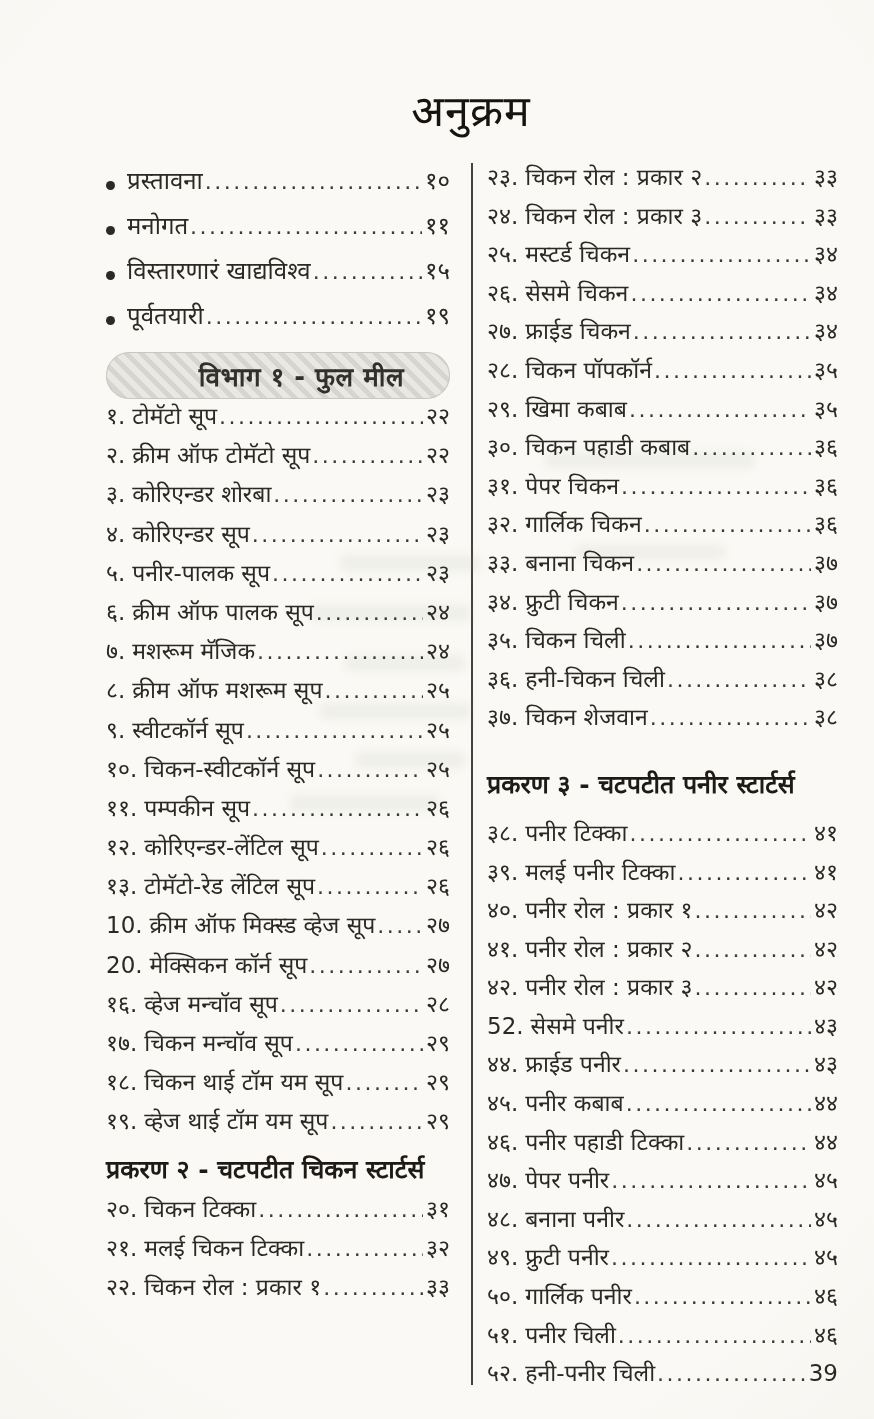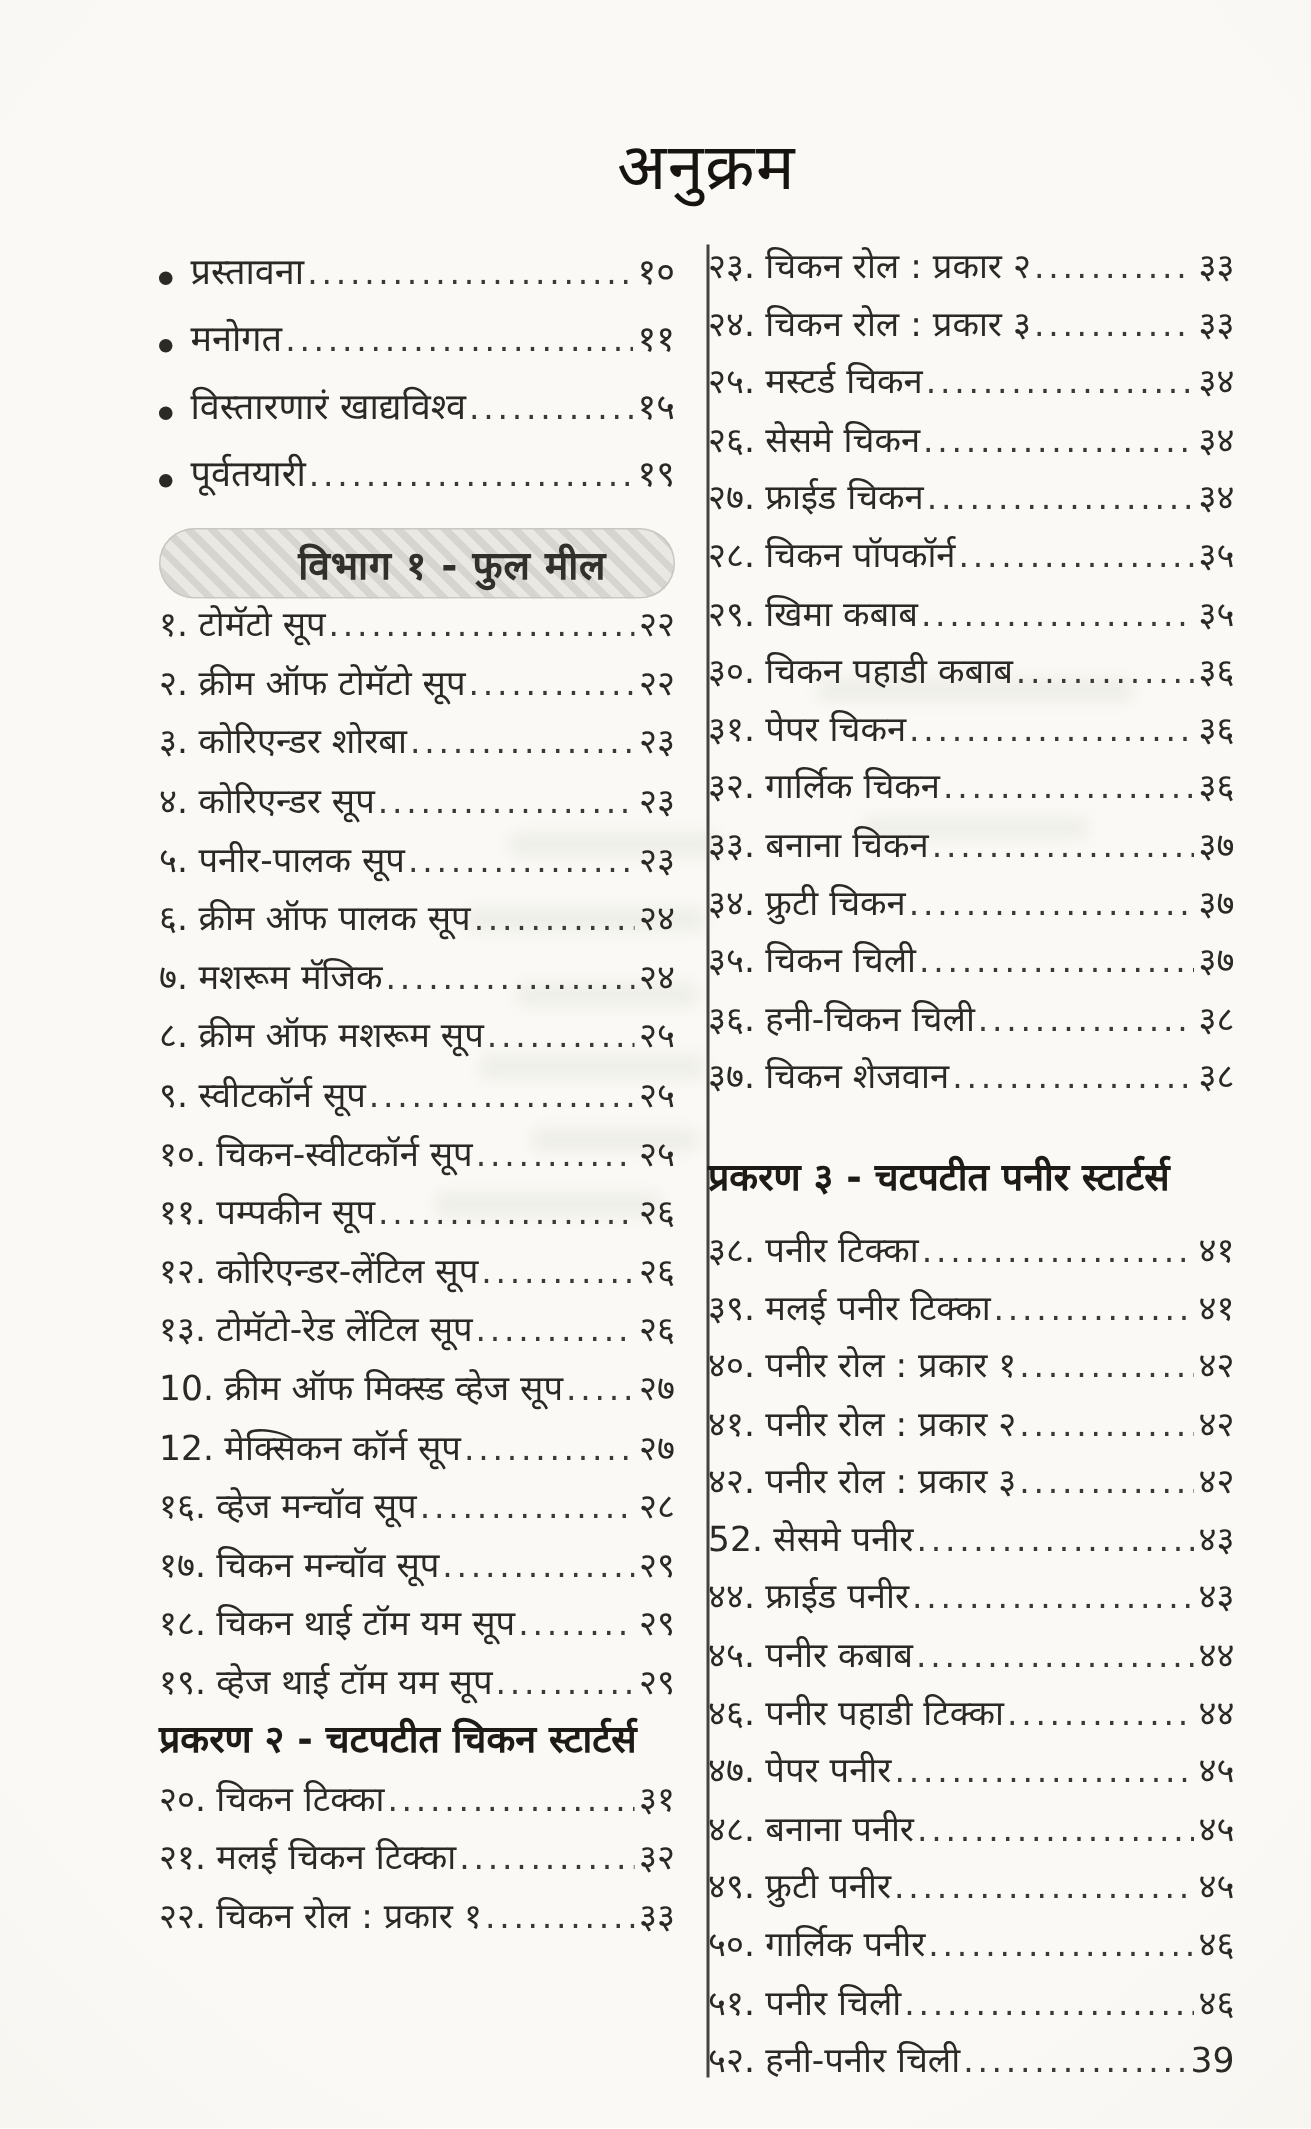--- a/index.html
+++ b/index.html
@@ -14,21 +14,21 @@
   .page-title{
     position:absolute;top:80px;left:105px;width:732px;
     text-align:center;font-size:43px;font-weight:400;color:#171410;
     letter-spacing:1px;
   }
   .divider{
     position:absolute;left:471px;top:163px;width:2px;height:1222px;
     background:#45433e;
   }
   .col-left{position:absolute;left:106px;top:163px;width:344px;}
-  .col-right{position:absolute;left:472px;top:160px;width:351px;}
+  .col-right{position:absolute;left:487px;top:160px;width:351px;}
 
   .toc-row{display:flex;align-items:baseline;height:39.2px;font-size:23px;}
   .col-right .toc-row{height:38.6px;}
   .front-list .toc-row{height:45px;font-size:24px;}
 
   .bullet{width:9px;height:9px;border-radius:50%;background:#2c2a25;
     align-self:center;margin-right:12px;flex:0 0 auto;}
   .num{margin-right:7px;white-space:nowrap;}
   .label{white-space:nowrap;}
   .leader{flex:1;overflow:hidden;white-space:nowrap;margin:0 2px;min-width:10px;}
@@ -41,21 +41,21 @@
   .banner{
     margin-top:9px;height:47px;border-radius:24px;
     background:repeating-linear-gradient(45deg,#d7d5cf 0 5px,#eae8e3 5px 11px);
     box-shadow:inset 0 0 0 1px #c9c7c1;
     display:flex;align-items:center;justify-content:center;
   }
   .banner-text{font-size:26px;font-weight:700;color:#32302a;letter-spacing:.5px;margin-left:47px;}
 
   .chapter-heading{font-size:25px;font-weight:700;color:#1e1b16;margin:0;line-height:32px;}
   .ch1{margin-top:39px;margin-bottom:8px;}
-  .ch2{margin-bottom:6px;}
+  .ch2{margin-top:10px;margin-bottom:6px;}
   .ch3{margin-top:30px;margin-bottom:15px;}
 
   
   .smudge{position:absolute;background:#969c8b;opacity:.11;filter:blur(5px);border-radius:4px;}
   .s1{left:340px;top:555px;width:140px;height:16px;}
   .s2{left:310px;top:605px;width:160px;height:16px;}
   .s3{left:345px;top:655px;width:120px;height:16px;}
   .s4{left:320px;top:703px;width:150px;height:16px;}
   .s5{left:355px;top:752px;width:110px;height:16px;}
   .s6{left:290px;top:795px;width:150px;height:16px;}
@@ -191,21 +191,21 @@
           <span class="leader"></span>
           <span class="page-num">२६</span>
         </div>
         <div class="toc-row">
           <span class="num">10.</span>
           <span class="label">क्रीम ऑफ मिक्स्ड व्हेज सूप</span>
           <span class="leader"></span>
           <span class="page-num">२७</span>
         </div>
         <div class="toc-row">
-          <span class="num">12.</span>
+          <span class="num">20.</span>
           <span class="label">मेक्सिकन कॉर्न सूप</span>
           <span class="leader"></span>
           <span class="page-num">२७</span>
         </div>
         <div class="toc-row">
           <span class="num">१६.</span>
           <span class="label">व्हेज मन्चॉव सूप</span>
           <span class="leader"></span>
           <span class="page-num">२८</span>
         </div>

